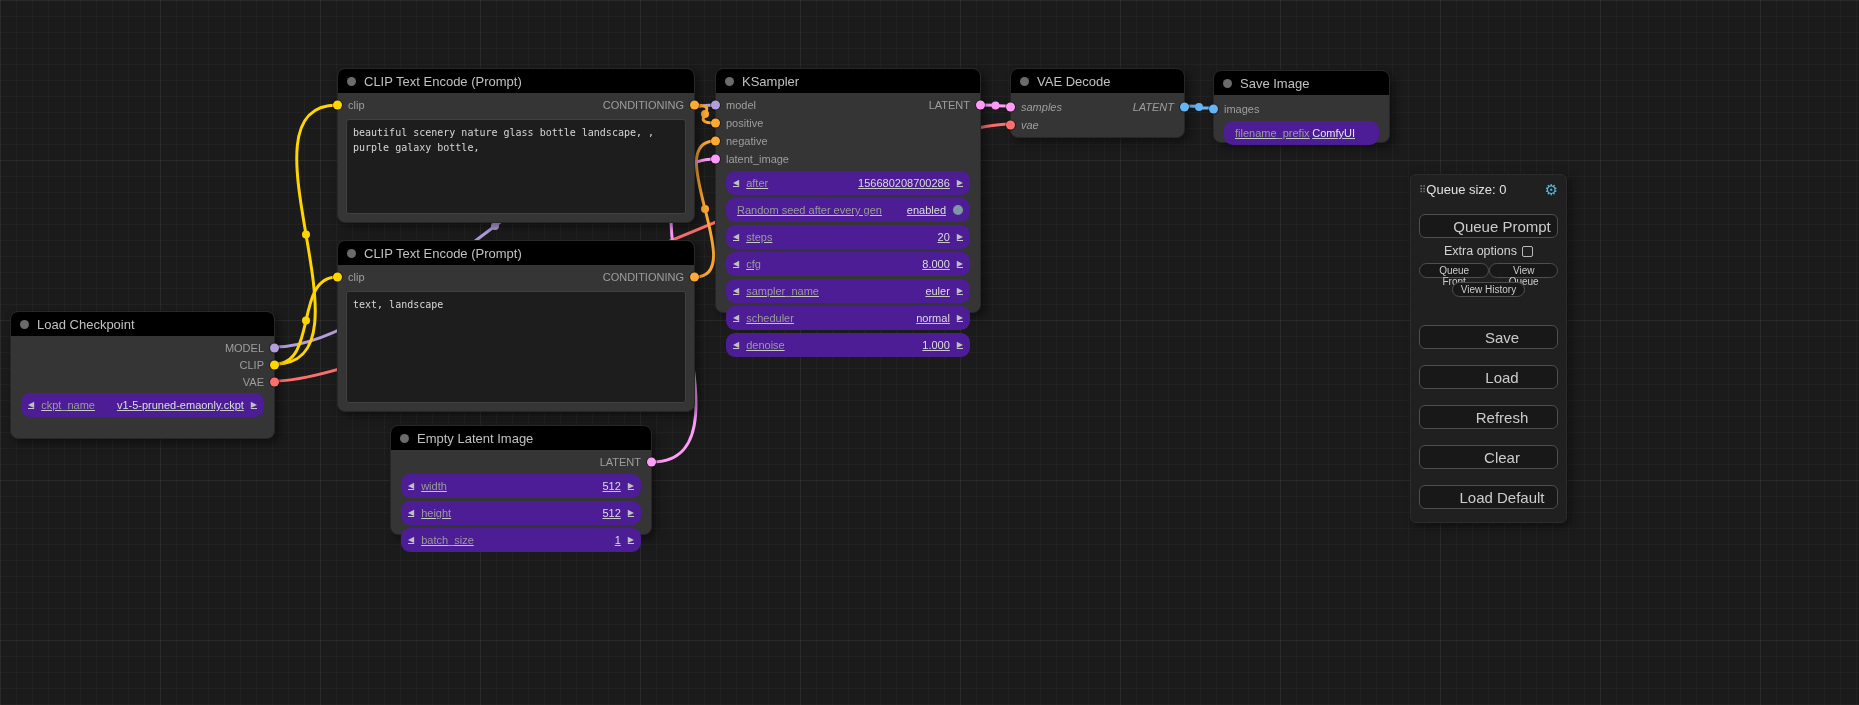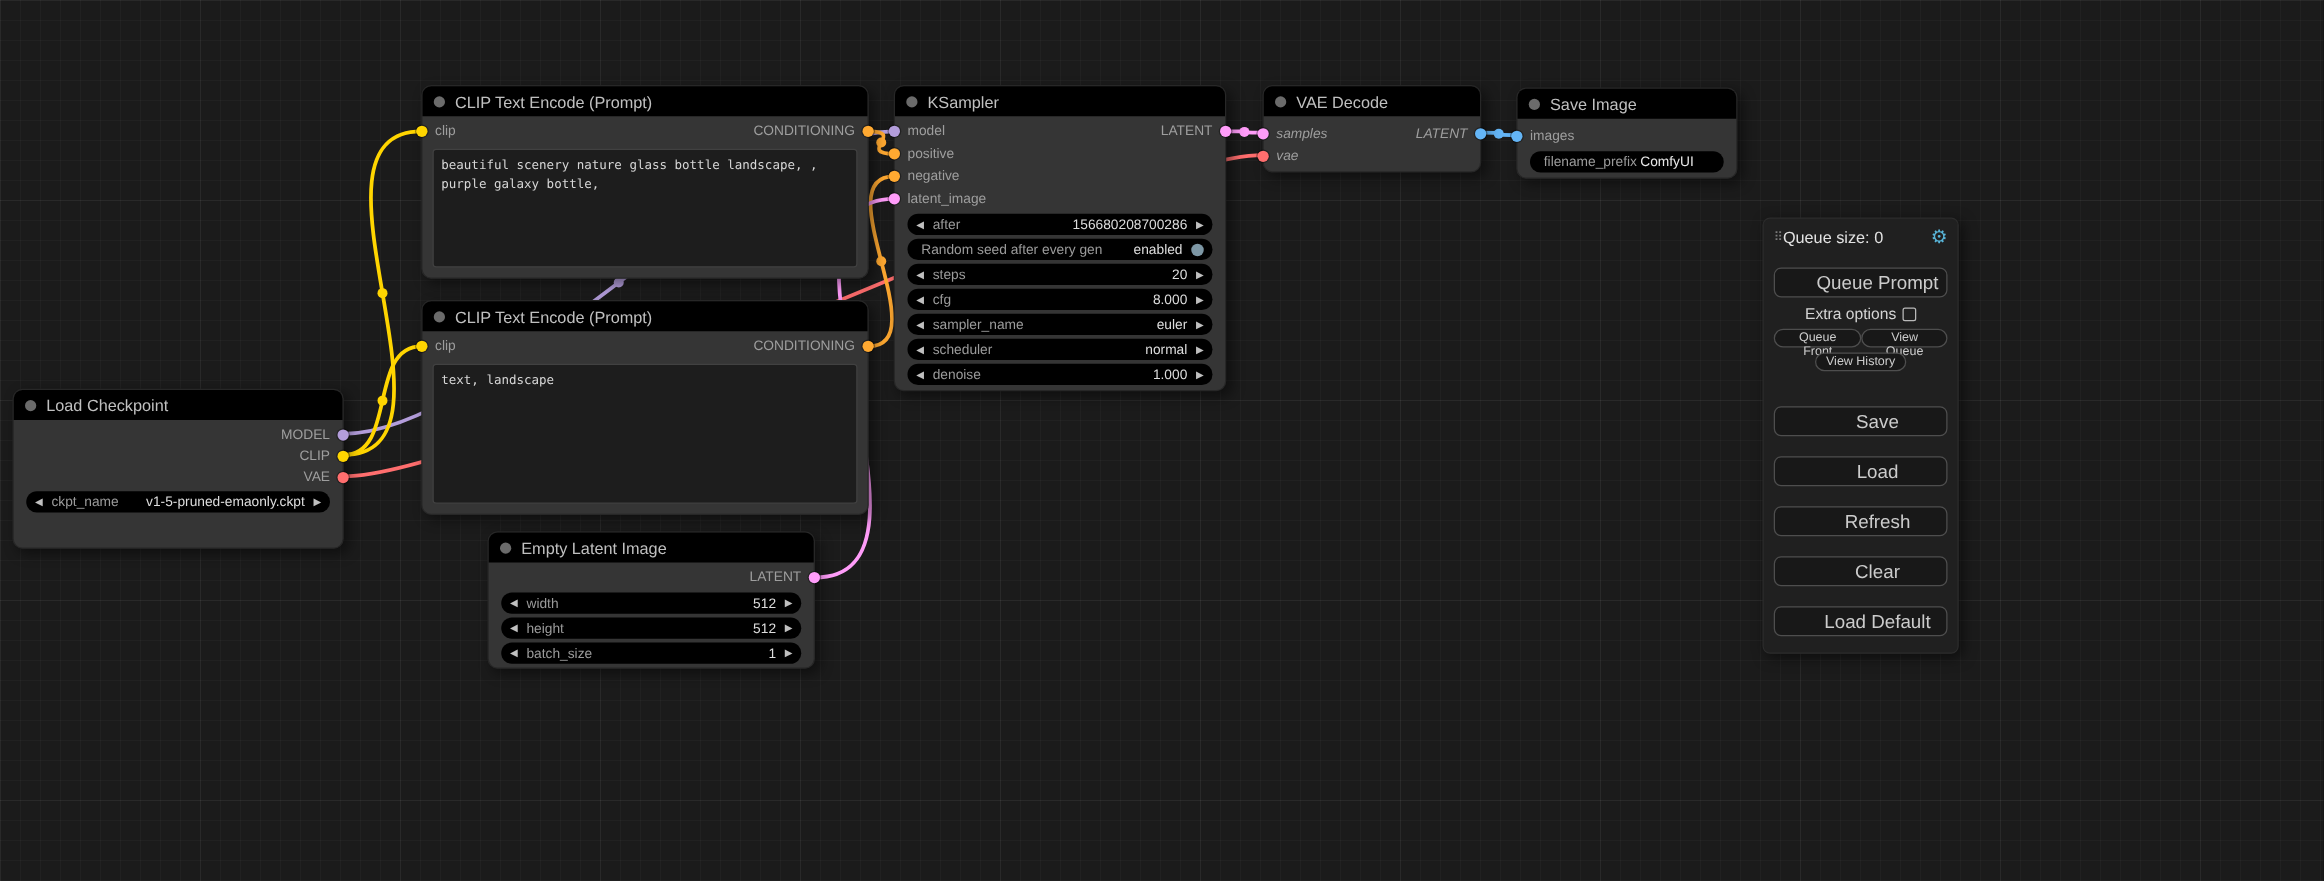--- a/index.html
+++ b/index.html
@@ -25,22 +25,22 @@
   .nbody{position:relative;padding-top:3px;}
   .srow{position:relative;height:18px;display:flex;align-items:center;font-size:11px;color:#9e9e9e;padding:0 10px;}
   .srow.h17{height:17px;}
   .in-label{margin-right:auto;}
   .out-label{margin-left:auto;}
   .sdot{position:absolute;width:9px;height:9px;border-radius:50%;top:50%;transform:translateY(-50%);
         box-shadow:0 0 0 1px rgba(0,0,0,.35);}
   .sdot.in{left:-5px;}
   .sdot.out{right:-5px;}
 
-  .widget{height:17px;margin:3px 10px 0;background:#000000;border-radius:9px;display:flex;align-items:center;
-          font-size:11px;color:#c7c7c7;padding:2px 7px;box-sizing:border-box;white-space:nowrap;overflow:hidden;}
+  .widget{height:17px;margin:3px 10px 0;background:#4c1d95;border-radius:9px;display:flex;align-items:center;
+          font-size:11px;color:#c7c7c7;padding:12px 7px;box-sizing:border-box;white-space:nowrap;overflow:hidden;text-decoration:underline;}
   .warrow{font-size:8px;color:#c0c0c0;line-height:1;flex:0 0 auto;}
   .wlabel{margin-left:7px;color:#9b9b9b;}
   .wvalue{margin-left:auto;margin-right:7px;color:#dddddd;}
   .widget.toggle .wlabel{margin-left:4px;}
   .toggle-dot{width:10px;height:10px;border-radius:50%;background:#7d97a5;flex:0 0 auto;}
 
   .ta{position:absolute;left:8px;right:8px;top:50px;bottom:8px;background:#1d1d1d;border:1px solid #414141;
       border-radius:3px;padding:5px 6px;font-family:"DejaVu Sans Mono",monospace;font-size:10px;line-height:1.5;
       color:#d6d6d6;white-space:pre-wrap;word-break:break-word;overflow:hidden;}
 

